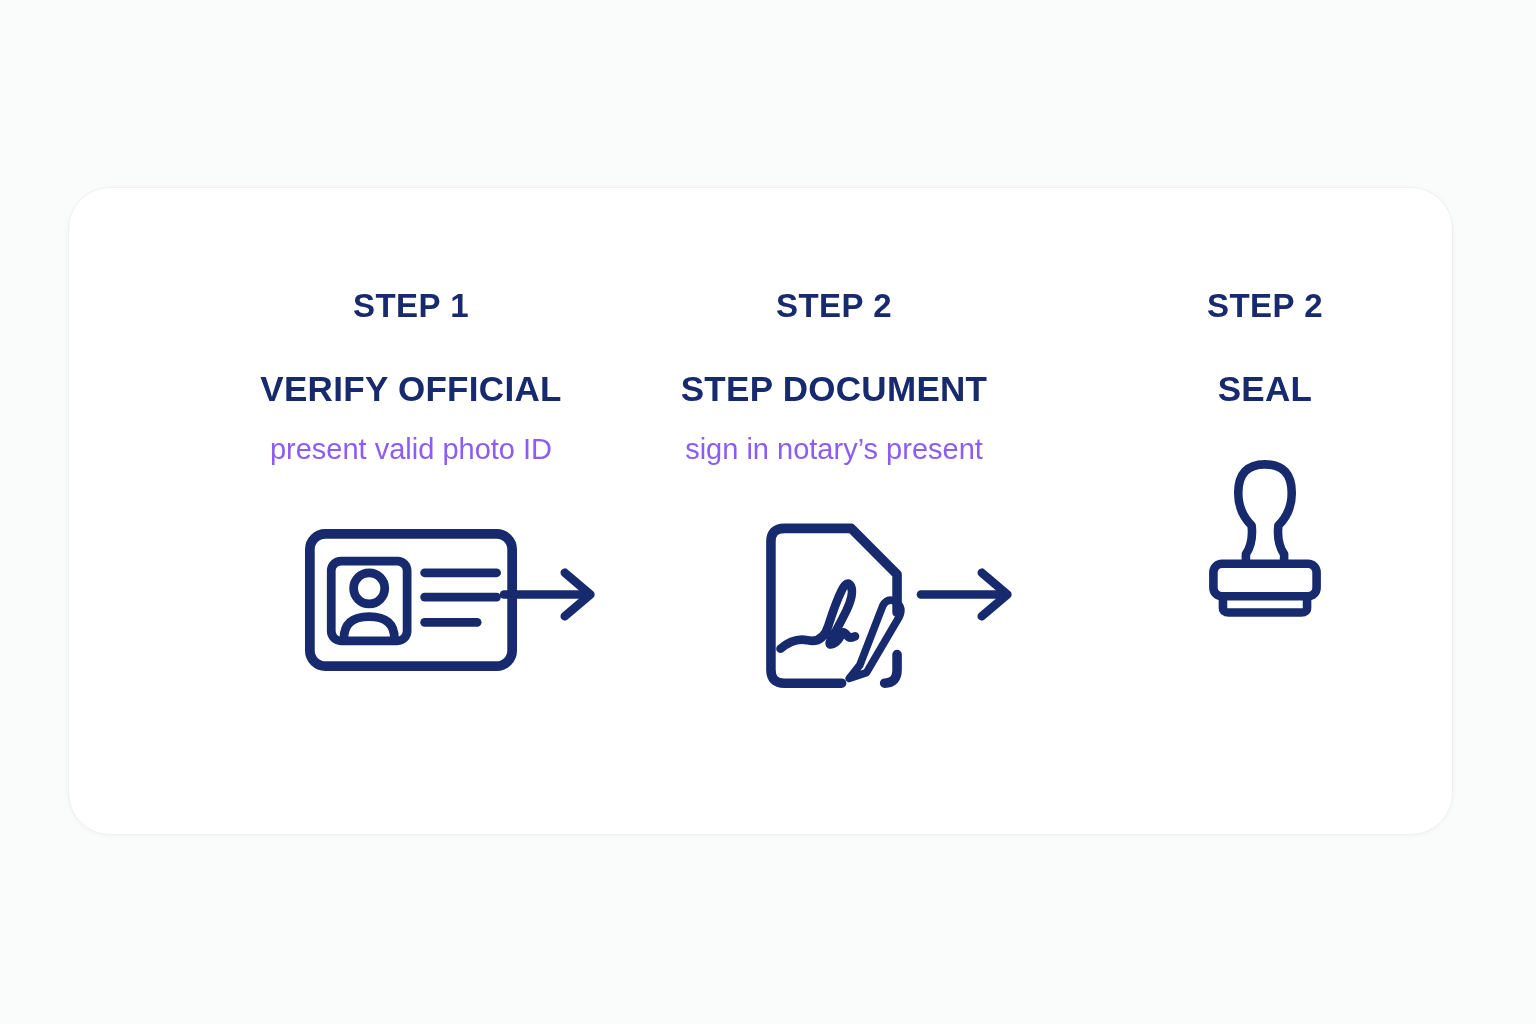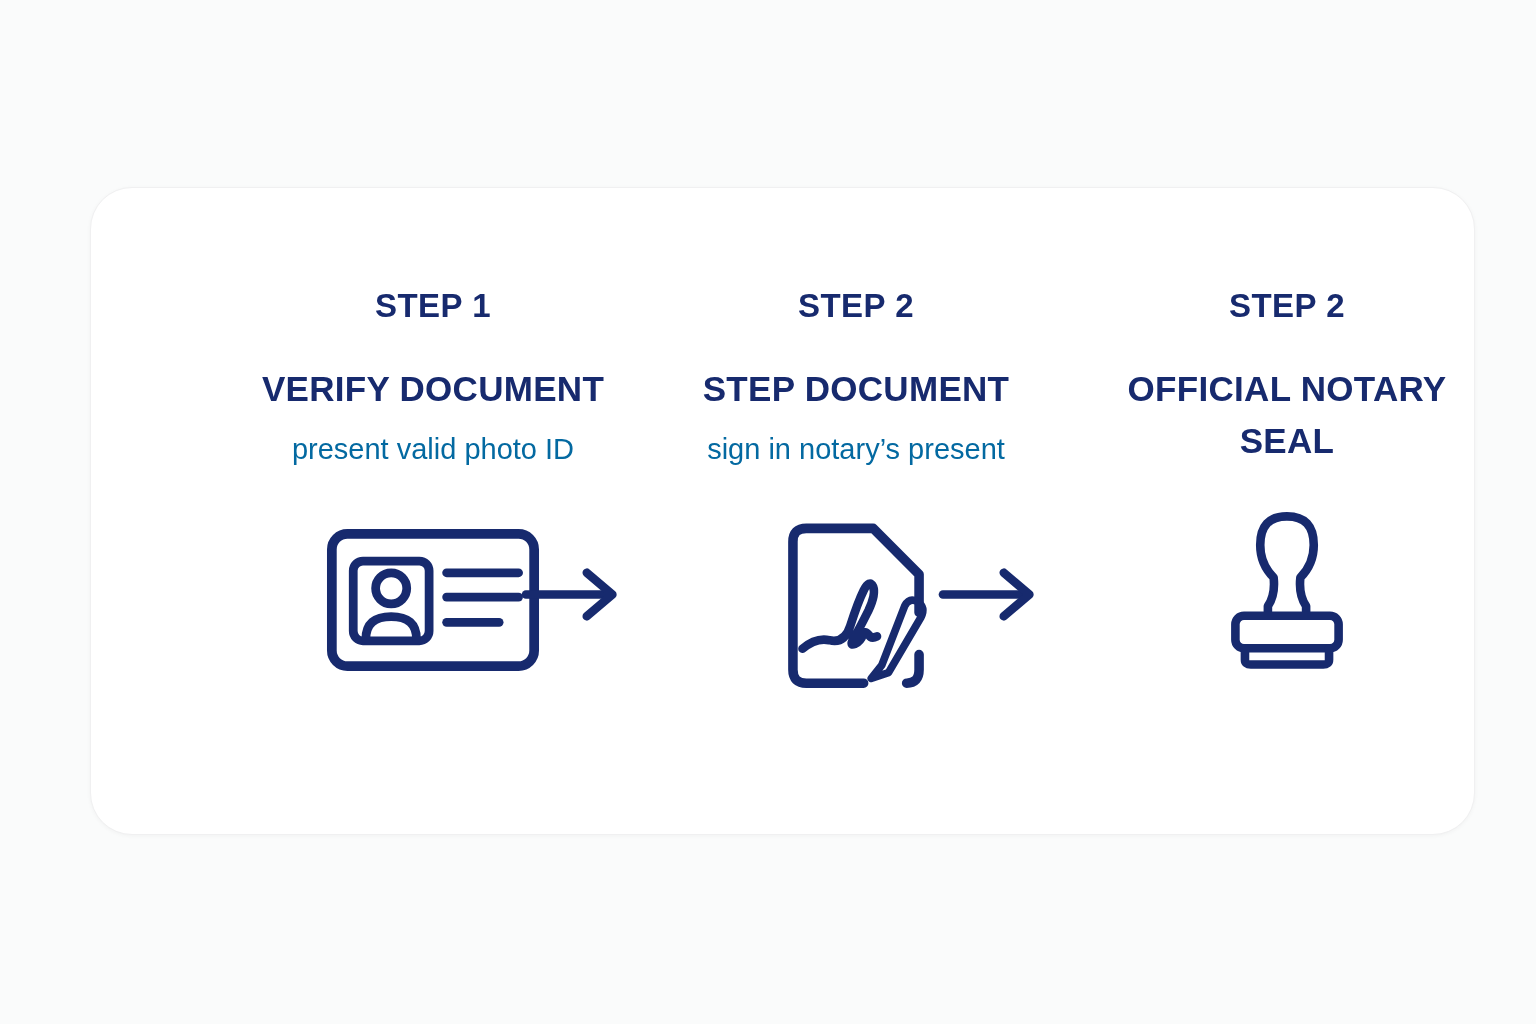--- a/index.html
+++ b/index.html
@@ -5,21 +5,21 @@
   * { margin: 0; padding: 0; box-sizing: border-box; }
   html, body { width: 1536px; height: 1024px; }
   body {
     background: #fafbfb;
     font-family: "Liberation Sans", sans-serif;
     position: relative;
     overflow: hidden;
   }
   .card {
     position: absolute;
-    left: 90px; top: 187px;
+    left: 68px; top: 187px;
     width: 1385px; height: 648px;
     background: #ffffff;
     border: 1px solid #f0f0f1;
     border-radius: 42px;
     box-shadow: 0 1px 4px rgba(0,0,0,0.04);
   }
   .col {
     position: absolute;
     top: 98px;
     width: 400px;
@@ -43,21 +43,21 @@
     letter-spacing: 0.3px;
     color: #172a6e;
     line-height: 52px;
     position: relative;
     z-index: 1;
   }
   .step-sub {
     margin-top: 14px;
     font-size: 29px;
     font-weight: 400;
-    color: #0369a1;
+    color: #8b5cf6;
     line-height: 40px;
   }
   
   .col-3 .step-sub {
     margin-top: -32px;
     position: relative;
     z-index: 2;
   }
   .col-3 .step-sub .sub-text {
     display: inline-block;
@@ -86,21 +86,21 @@
     stroke-linejoin: round;
   }
 </style>
 </head>
 <body>
 
 <div class="card">
 
   <div class="col col-1">
     <div class="step-label">STEP 1</div>
-    <div class="step-title">VERIFY DOCUMENT</div>
+    <div class="step-title">VERIFY OFFICIAL</div>
     <div class="step-sub">present valid photo ID</div>
     <div class="icon-wrap id-card">
       <svg width="214" height="142" viewBox="0 0 220 146">
         <rect class="stroke" x="6" y="5" width="208" height="136" rx="16" stroke-width="10"></rect>
         <rect class="stroke" x="28" y="33" width="78" height="82" rx="10" stroke-width="9"></rect>
         <circle class="stroke" cx="67" cy="61" r="16" stroke-width="9"></circle>
         <path class="stroke" d="M41 113 Q41 90 67 90 Q93 90 93 113" stroke-width="9"></path>
         <path class="stroke" d="M124 45 H198" stroke-width="9"></path>
         <path class="stroke" d="M124 70 H198" stroke-width="9"></path>
         <path class="stroke" d="M124 96 H178" stroke-width="9"></path>
@@ -135,21 +135,20 @@
   <div class="arrow arrow-2">
     <svg width="107" height="57" viewBox="0 0 110 60">
       <path class="stroke" d="M6 30 H94" stroke-width="9"></path>
       <path class="stroke" d="M70 7 L97 30 L70 53" stroke-width="9"></path>
     </svg>
   </div>
 
   <div class="col col-3">
     <div class="step-label">STEP 2</div>
     <div class="step-title">
-      <div>OFFICIAL NOTARY</div>
       <div>SEAL</div>
     </div>
     <div class="icon-wrap stamp">
       <svg width="134" height="172" viewBox="0 0 140 180">
 
         <path class="stroke" d="M50 118 L50 108 Q58 96 56 78 Q42 64 42 44 Q42 14 70 14 Q98 14 98 44 Q98 64 84 78 Q82 96 90 108 L90 118" stroke-width="9"></path>
 
         <rect class="stroke" x="16" y="118" width="108" height="34" rx="9" stroke-width="9"></rect>
 
         <path class="stroke" d="M26 152 L26 164 Q26 169 32 169 L108 169 Q114 169 114 164 L114 152" stroke-width="9"></path>

